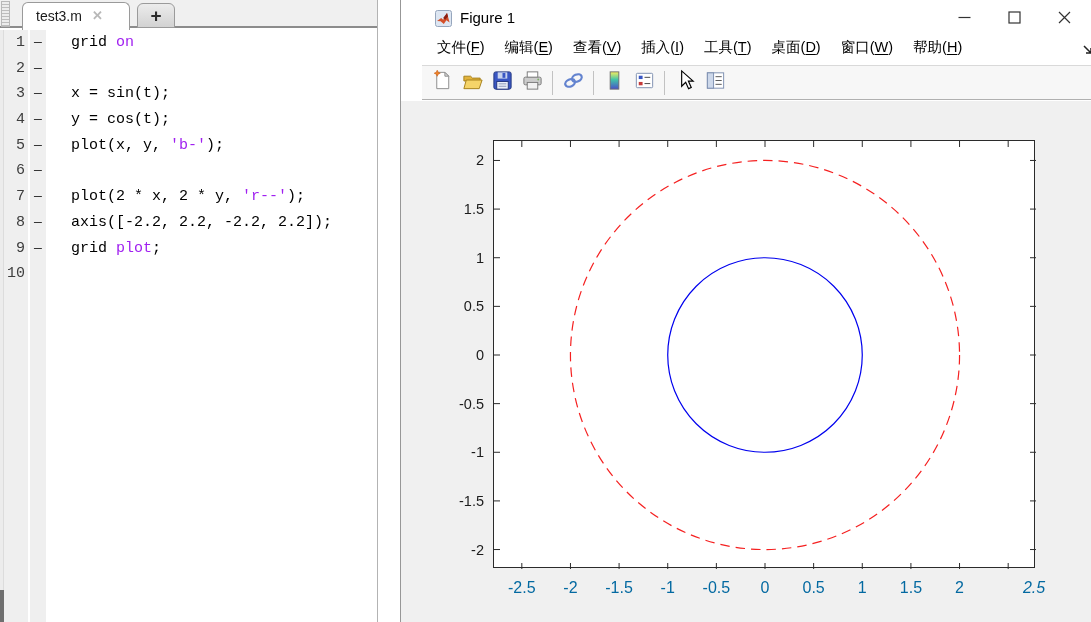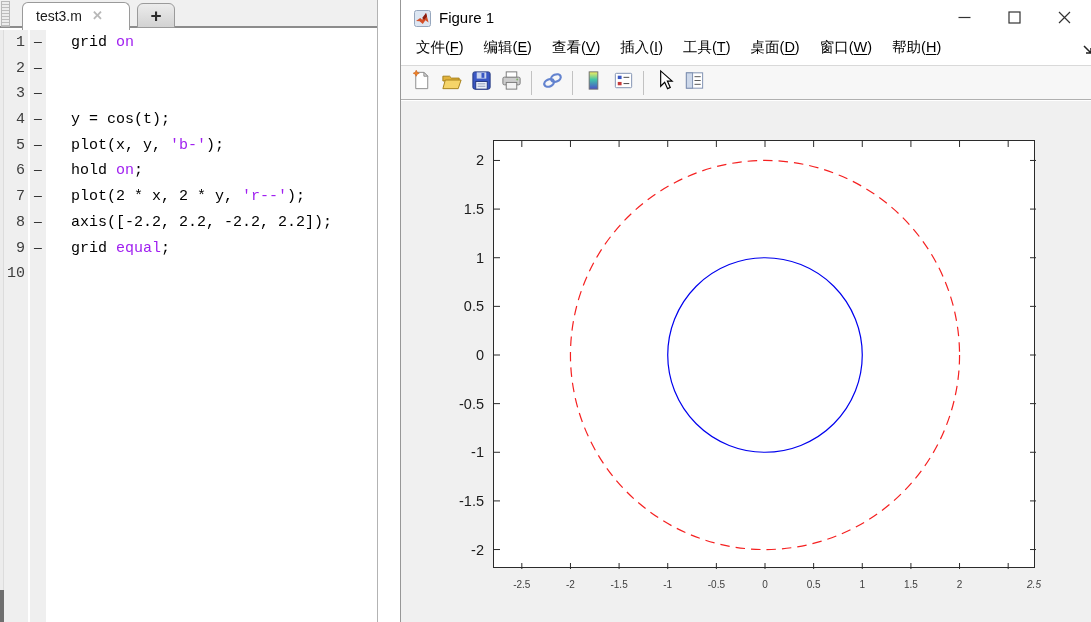--- a/index.html
+++ b/index.html
@@ -33,41 +33,41 @@
   .code-rows { position:absolute; left:4px; top:30px; right:0;
                font-family:"Liberation Mono", monospace; font-size:15px; }
   .crow { display:flex; height:25.7px; line-height:25.7px; }
   .lnum { width:24px; flex:none; text-align:right; padding-right:3px; color:#3d3d3d; }
   .lmark { width:16px; flex:none; margin-left:2px; text-align:center; color:#141414; font-size:13px; }
   .lcode { flex:1; padding-left:25px; white-space:pre; color:#000; }
   .tok-string { color:#A020F0; }
 
   
   #figwin { position:absolute; left:400px; top:0; width:691px; height:622px;
-            background:#fff; border-left:1px solid #979797; }
+            background:#fff; border-left:1px solid #979797;padding-left:21px; }
   .titlebar { position:relative; height:38px; background:#fff; }
   .fig-icon { position:absolute; left:13px; top:10px; width:17px; height:17px; }
   .fig-title { position:absolute; left:38px; top:9px; font-size:15px; color:#000; }
   .winbtns { position:absolute; right:2px; top:0; height:38px; display:flex; }
   .winbtn { width:50px; height:38px; display:flex; align-items:center; justify-content:center; }
   .menubar { position:relative; height:28px; border-bottom:1px solid #d9d9d9;
              display:flex; padding-left:5px; background:#fff; }
   .menu-item { padding:0 10px; font-size:14.5px; color:#000; white-space:nowrap; }
   .menu-item u { text-underline-offset:2px; }
   .dock { position:absolute; right:-2px; top:6px; }
   .toolbar { height:34px; background:#f7f7f7; border-bottom:1px solid #b0b0b0;
              display:flex; align-items:center; padding-left:7px; gap:4px; }
   .tbtn { width:26px; height:26px; display:flex; align-items:center; justify-content:center; }
   .tsep { width:1px; height:24px; background:#c2c2c2; margin:0 3px; flex:none; }
   .canvas { position:absolute; left:0; top:101px; right:0; bottom:0; background:#f0f0f0; }
   .axes { position:absolute; left:92px; top:39px; width:542px; height:428px;
           background:#fff; border:1px solid #2b2b2b; overflow:visible; }
   .axes svg { position:absolute; left:0; top:0; }
   .xlab { position:absolute; top:438px; transform:translateX(-50%);
-          font-size:10px; color:#404040; white-space:nowrap; }
+          font-size:16px; color:#0369a1; white-space:nowrap; }
   .ylab { position:absolute; right:550px; transform:translateY(-50%);
           font-size:14.5px; color:#1c1c1c; white-space:nowrap; }
 </style>
 </head>
 <body>
 
 <div id="stage">
 
   <div id="editor">
     <div class="tabbar">
@@ -89,50 +89,50 @@
           <span class="lmark">—</span>
           <span class="lcode"><span>grid </span><span class="tok-string" style="color: rgb(160, 32, 240);">on</span></span>
         </div>
         <div class="crow">
           <span class="lnum">2</span>
           <span class="lmark">—</span>
         </div>
         <div class="crow">
           <span class="lnum">3</span>
           <span class="lmark">—</span>
+          <span class="lcode"><span>x = sin(t);</span></span>
         </div>
         <div class="crow">
           <span class="lnum">4</span>
           <span class="lmark">—</span>
           <span class="lcode"><span>y = cos(t);</span></span>
         </div>
         <div class="crow">
           <span class="lnum">5</span>
           <span class="lmark">—</span>
           <span class="lcode"><span>plot(x, y, </span><span class="tok-string" style="color: rgb(160, 32, 240);">'b-'</span><span>);</span></span>
         </div>
         <div class="crow">
           <span class="lnum">6</span>
           <span class="lmark">—</span>
-          <span class="lcode"><span>hold </span><span class="tok-string" style="color: rgb(160, 32, 240);">on</span><span>;</span></span>
         </div>
         <div class="crow">
           <span class="lnum">7</span>
           <span class="lmark">—</span>
           <span class="lcode"><span>plot(2 * x, 2 * y, </span><span class="tok-string" style="color: rgb(160, 32, 240);">'r--'</span><span>);</span></span>
         </div>
         <div class="crow">
           <span class="lnum">8</span>
           <span class="lmark">—</span>
           <span class="lcode"><span>axis([-2.2, 2.2, -2.2, 2.2]);</span></span>
         </div>
         <div class="crow">
           <span class="lnum">9</span>
           <span class="lmark">—</span>
-          <span class="lcode"><span>grid </span><span class="tok-string" style="color: rgb(160, 32, 240);">equal</span><span>;</span></span>
+          <span class="lcode"><span>grid </span><span class="tok-string" style="color: rgb(160, 32, 240);">plot</span><span>;</span></span>
         </div>
         <div class="crow">
           <span class="lnum">10</span>
           <span class="lmark"></span>
           <span class="lcode"></span>
         </div>
       </div>
   </div>
 
   <div id="figwin">

